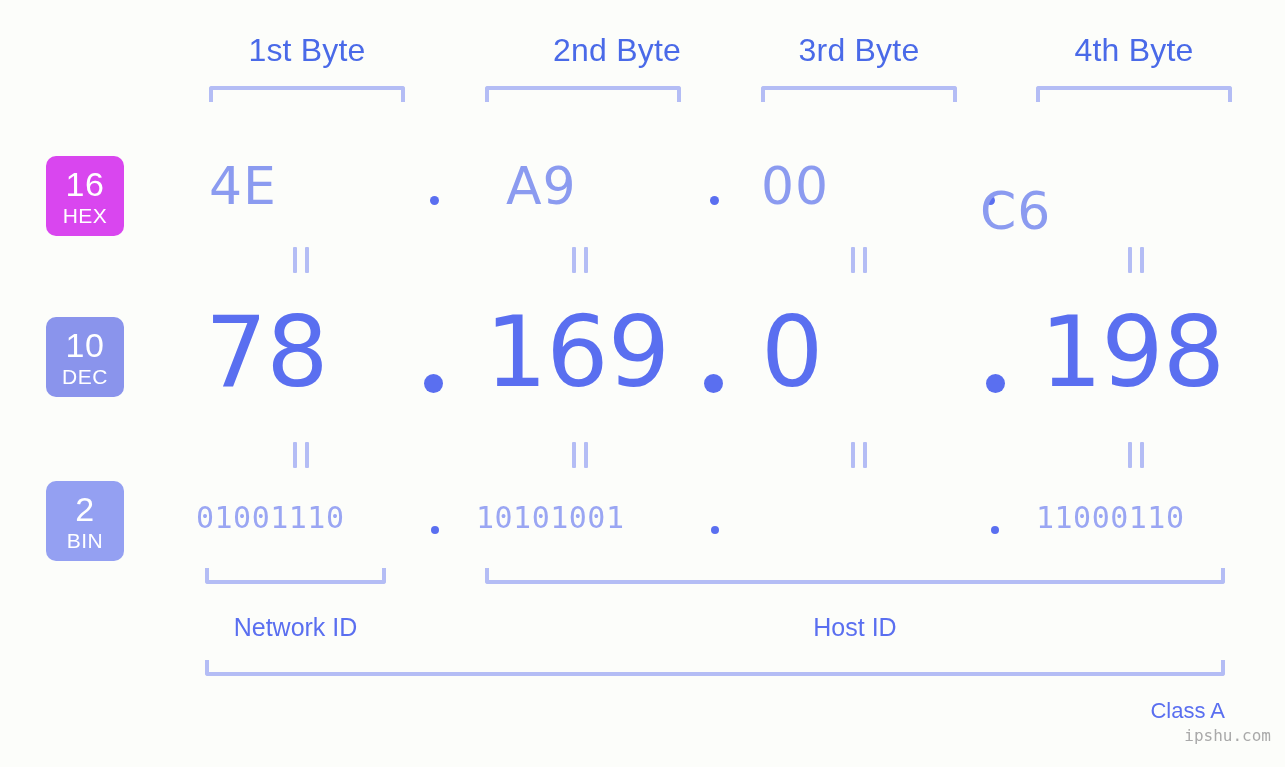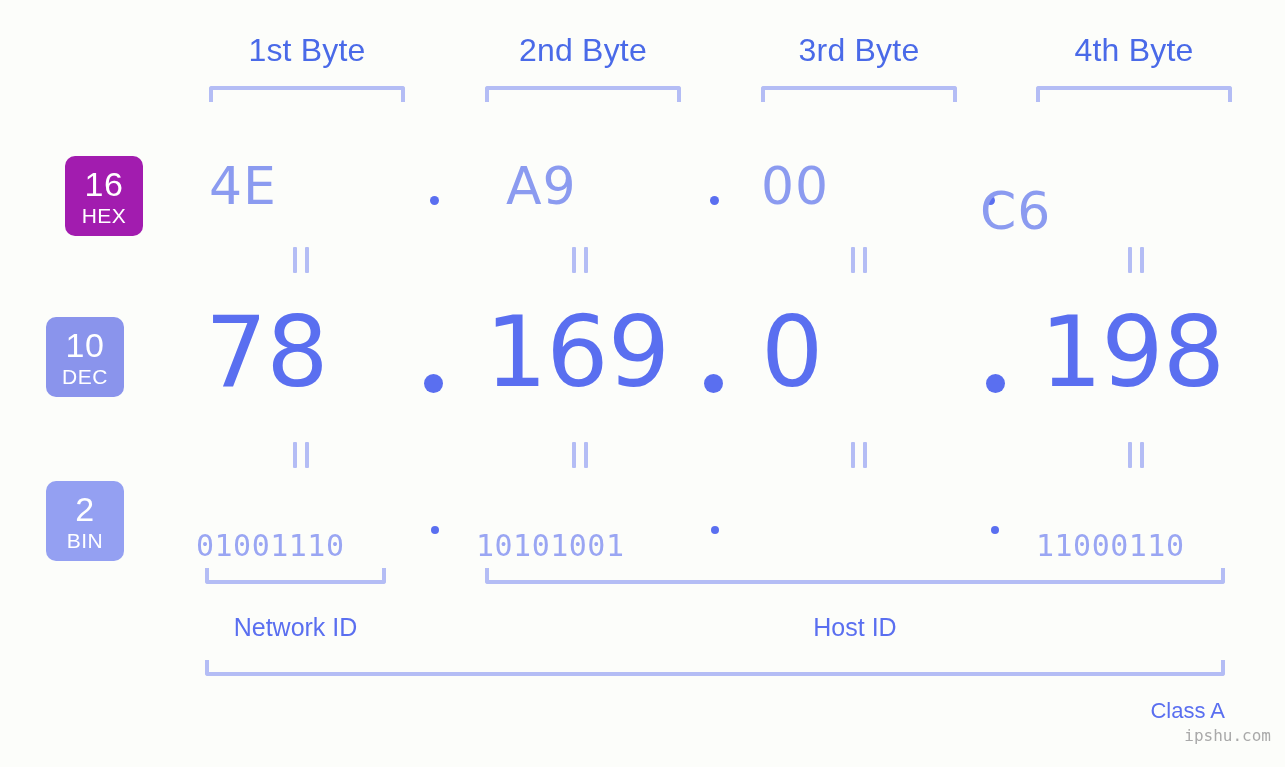--- a/index.html
+++ b/index.html
@@ -78,21 +78,21 @@
     font-size: 34px;
     font-weight: 400;
     letter-spacing: 0.5px;
   }
   .badge .badge-sub {
     font-size: 21px;
     font-weight: 400;
     margin-top: 4px;
     letter-spacing: 0.5px;
   }
-  .badge-hex { background: #a21caf; top: 156px; margin-left: 19px; }
+  .badge-hex { background: #d946ef; top: 156px; }
   .badge-dec { background: #8a94ec; top: 317px; }
   .badge-bin { background: #94a0f2; top: 481px; }
 
   
   .val {
     position: absolute;
     text-align: left;
     white-space: nowrap;
     line-height: 1;
   }
@@ -131,21 +131,20 @@
     background: #5a6ff0;
   }
 
   
   .bin-val {
     top: 503px;
     font-size: 30px;
     color: #9aa6f3;
     font-family: "DejaVu Sans Mono", monospace;
     letter-spacing: 0.5px;
-    margin-top: 28px;
   }
   .bin-dot {
     position: absolute;
     top: 526px;
     width: 8px;
     height: 8px;
     border-radius: 50%;
     background: #5a6ff0;
   }
 
@@ -195,21 +194,21 @@
     font-family: "DejaVu Sans Mono", monospace;
     letter-spacing: 0;
   }
 </style>
 </head>
 <body>
 
 <div id="stage">
 
   <div class="byte-label" style="left:209px; width:196px;">1st Byte</div>
-  <div class="byte-label" style="left:485px; width:196px;">2nd Byte</div>
+  <div class="byte-label" style="left:485px; width:196px;text-align:right;">2nd Byte</div>
   <div class="byte-label" style="left:761px; width:196px;">3rd Byte</div>
   <div class="byte-label" style="left:1036px; width:196px;">4th Byte</div>
 
   <div class="bracket-top" style="left:209px; width:196px;"></div>
   <div class="bracket-top" style="left:485px; width:196px;"></div>
   <div class="bracket-top" style="left:761px; width:196px;"></div>
   <div class="bracket-top" style="left:1036px; width:196px;"></div>
 
   <div class="badge badge-hex">
     <span class="badge-num">16</span>

